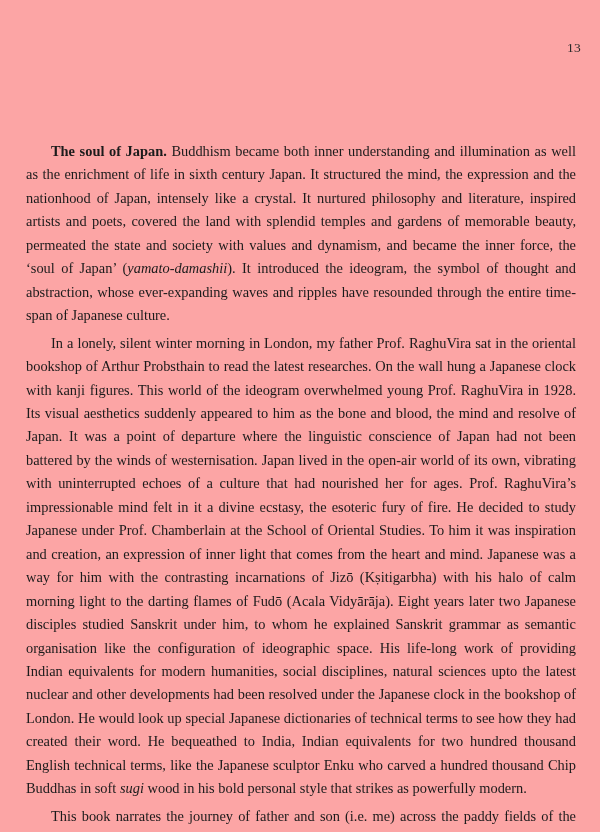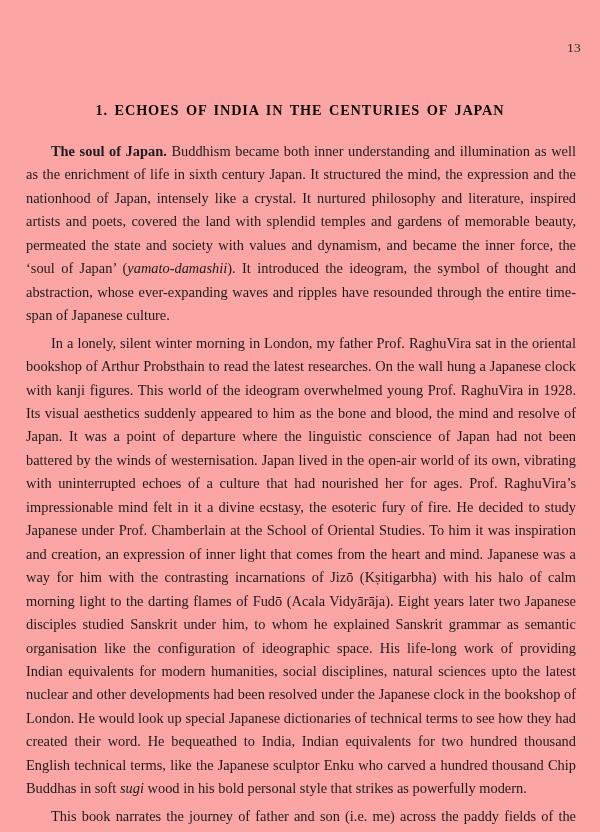--- a/index.html
+++ b/index.html
@@ -70,21 +70,20 @@
     font-style: italic;
   }
 </style>
 </head>
 <body>
 
 <div class="page">
 
   <div class="folio">13</div>
 
-  <h1 class="chapter-title">1. ECHOES OF INDIA IN THE CENTURIES OF JAPAN</h1>
 
   <div class="body-col">
 
     <p class="para"><span class="indent"></span><span class="lead">The soul of Japan.</span><span> Buddhism became both inner understanding and illumination as well as the enrichment of life in sixth century Japan. It structured the mind, the expression and the nationhood of Japan, intensely like a crystal. It nurtured philosophy and literature, inspired artists and poets, covered the land with splendid temples and gardens of memorable beauty, permeated the state and society with values and dynamism, and became the inner force, the ‘soul of Japan’ (</span><span class="it">yamato-damashii</span><span>). It introduced the ideogram, the symbol of thought and abstraction, whose ever-expanding waves and ripples have resounded through the entire time-span of Japanese culture.</span></p>
 
     <p class="para"><span class="indent"></span><span>In a lonely, silent winter morning in London, my father Prof. RaghuVira sat in the oriental bookshop of Arthur Probsthain to read the latest researches. On the wall hung a Japanese clock with kanji figures. This world of the ideogram overwhelmed young Prof. RaghuVira in 1928. Its visual aesthetics suddenly appeared to him as the bone and blood, the mind and resolve of Japan. It was a point of departure where the linguistic conscience of Japan had not been battered by the winds of westernisation. Japan lived in the open-air world of its own, vibrating with uninterrupted echoes of a culture that had nourished her for ages. Prof. RaghuVira’s impressionable mind felt in it a divine ecstasy, the esoteric fury of fire. He decided to study Japanese under Prof. Chamberlain at the School of Oriental Studies. To him it was inspiration and creation, an expression of inner light that comes from the heart and mind. Japanese was a way for him with the contrasting incarnations of Jizō (Kṣitigarbha) with his halo of calm morning light to the darting flames of Fudō (Acala Vidyārāja). Eight years later two Japanese disciples studied Sanskrit under him, to whom he explained Sanskrit grammar as semantic organisation like the configuration of ideographic space. His life-long work of providing Indian equivalents for modern humanities, social disciplines, natural sciences upto the latest nuclear and other developments had been resolved under the Japanese clock in the bookshop of London. He would look up special Japanese dictionaries of technical terms to see how they had created their word. He bequeathed to India, Indian equivalents for two hundred thousand English technical terms, like the Japanese sculptor Enku who carved a hundred thousand Chip Buddhas in soft </span><span class="it">sugi</span><span> wood in his bold personal style that strikes as powerfully modern.</span></p>
 
     <p class="para"><span class="indent"></span><span>This book narrates the journey of father and son (i.e. me) across the paddy fields of the mind of Japan and how its culture has been deeply affected by the Dharma of the Tathāgata in the echoes of shapes, in the poetry of action, in the small stone basins that contain water to purify the mouth before entering a temple, the seven herbs of autumn set on a dias in front of an open window in honour of the autumnal moon or </span></p>
 
   </div>

